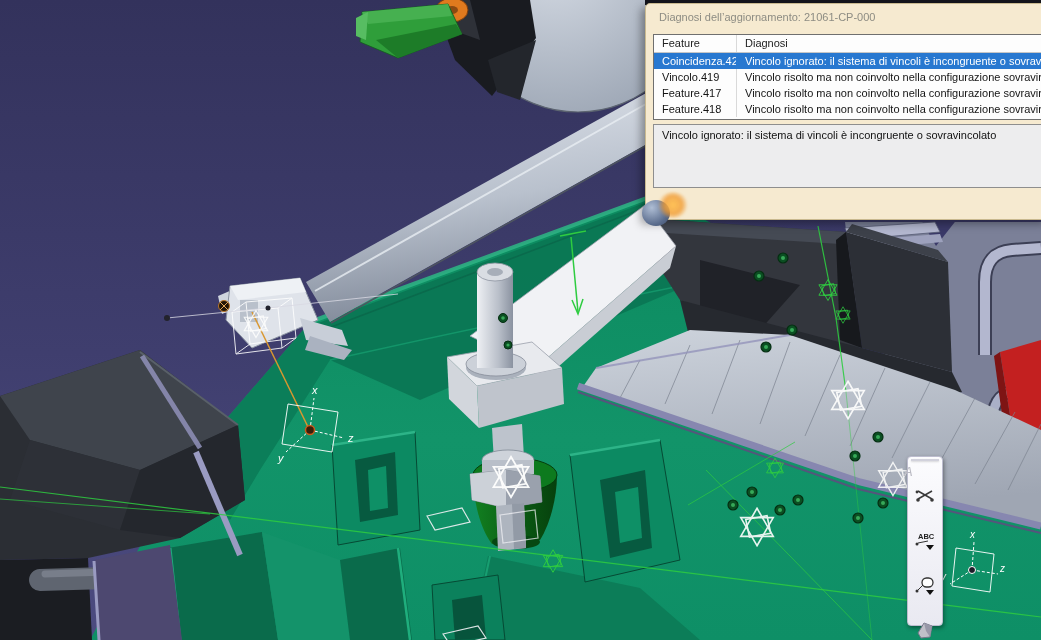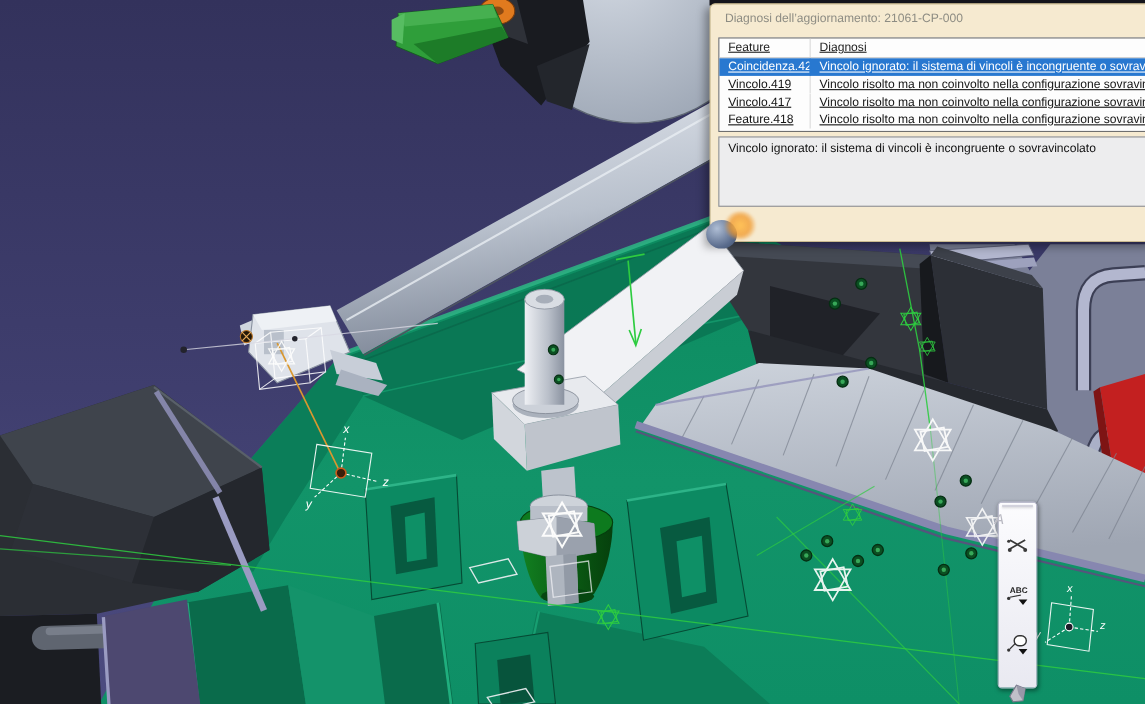--- a/index.html
+++ b/index.html
@@ -9,21 +9,21 @@
   #scene{position:absolute;left:0;top:0;z-index:0;}
   
   #dlg{position:absolute;left:645px;top:3px;width:402px;height:215px;z-index:10;
     background:#f6ead0;border:1px solid #c9b globalization; border:1px solid #c9b98f;
     border-radius:5px 5px 0 0;box-shadow:-4px 4px 8px rgba(0,0,0,.35);}
   #dlg .ttl{position:absolute;left:13px;top:7px;font-size:11px;color:#8d8c83;white-space:nowrap;}
   #tbl{position:absolute;left:7px;top:30px;width:400px;height:86px;background:#fdfdfd;
     border:1px solid #6f6f6f;box-sizing:border-box;font-size:11px;color:#141414;}
   .trow{display:grid;grid-template-columns:82px 1fr;height:16px;line-height:16px;white-space:nowrap;overflow:hidden;}
   .thead{height:17px;line-height:17px;border-bottom:1px solid #c6c6c6;color:#222;}
-  .trow>div{padding-left:8px;overflow:hidden;text-decoration:underline;}
+  .trow>div{padding-left:8px;overflow:hidden;}
   .trow>div:last-child{border-left:1px solid #d9d9d9;}
   .trow.sel{background:#2878d0;color:#fff;}
   .trow.sel>div:last-child{border-left-color:#2878d0;}
   #detail{position:absolute;left:7px;top:120px;width:400px;height:64px;background:#ededee;
     border:1px solid #8e8e8e;box-sizing:border-box;font-size:11px;color:#111;
     padding:3px 8px;line-height:14px;}
   
   #orb{position:absolute;left:640px;top:192px;width:52px;height:34px;z-index:20;pointer-events:none;}
   #orb .sph{position:absolute;left:2px;top:8px;width:28px;height:26px;border-radius:50%;
     background:radial-gradient(circle at 35% 30%,#aebdd4,#5a6c8d 65%,#3d4c68);filter:blur(.4px);}
@@ -339,21 +339,21 @@
     </div>
     <div class="trow sel">
       <div>Coincidenza.424</div>
       <div>Vincolo ignorato: il sistema di vincoli è incongruente o sovravin...</div>
     </div>
     <div class="trow">
       <div>Vincolo.419</div>
       <div>Vincolo risolto ma non coinvolto nella configurazione sovravin...</div>
     </div>
     <div class="trow">
-      <div>Vincolo.417</div>
+      <div>Feature.417</div>
       <div>Vincolo risolto ma non coinvolto nella configurazione sovravin...</div>
     </div>
     <div class="trow">
       <div>Feature.418</div>
       <div>Vincolo risolto ma non coinvolto nella configurazione sovravin...</div>
     </div>
   </div>
   <div id="detail">Vincolo ignorato: il sistema di vincoli è incongruente o sovravincolato</div>
 </div>
 

